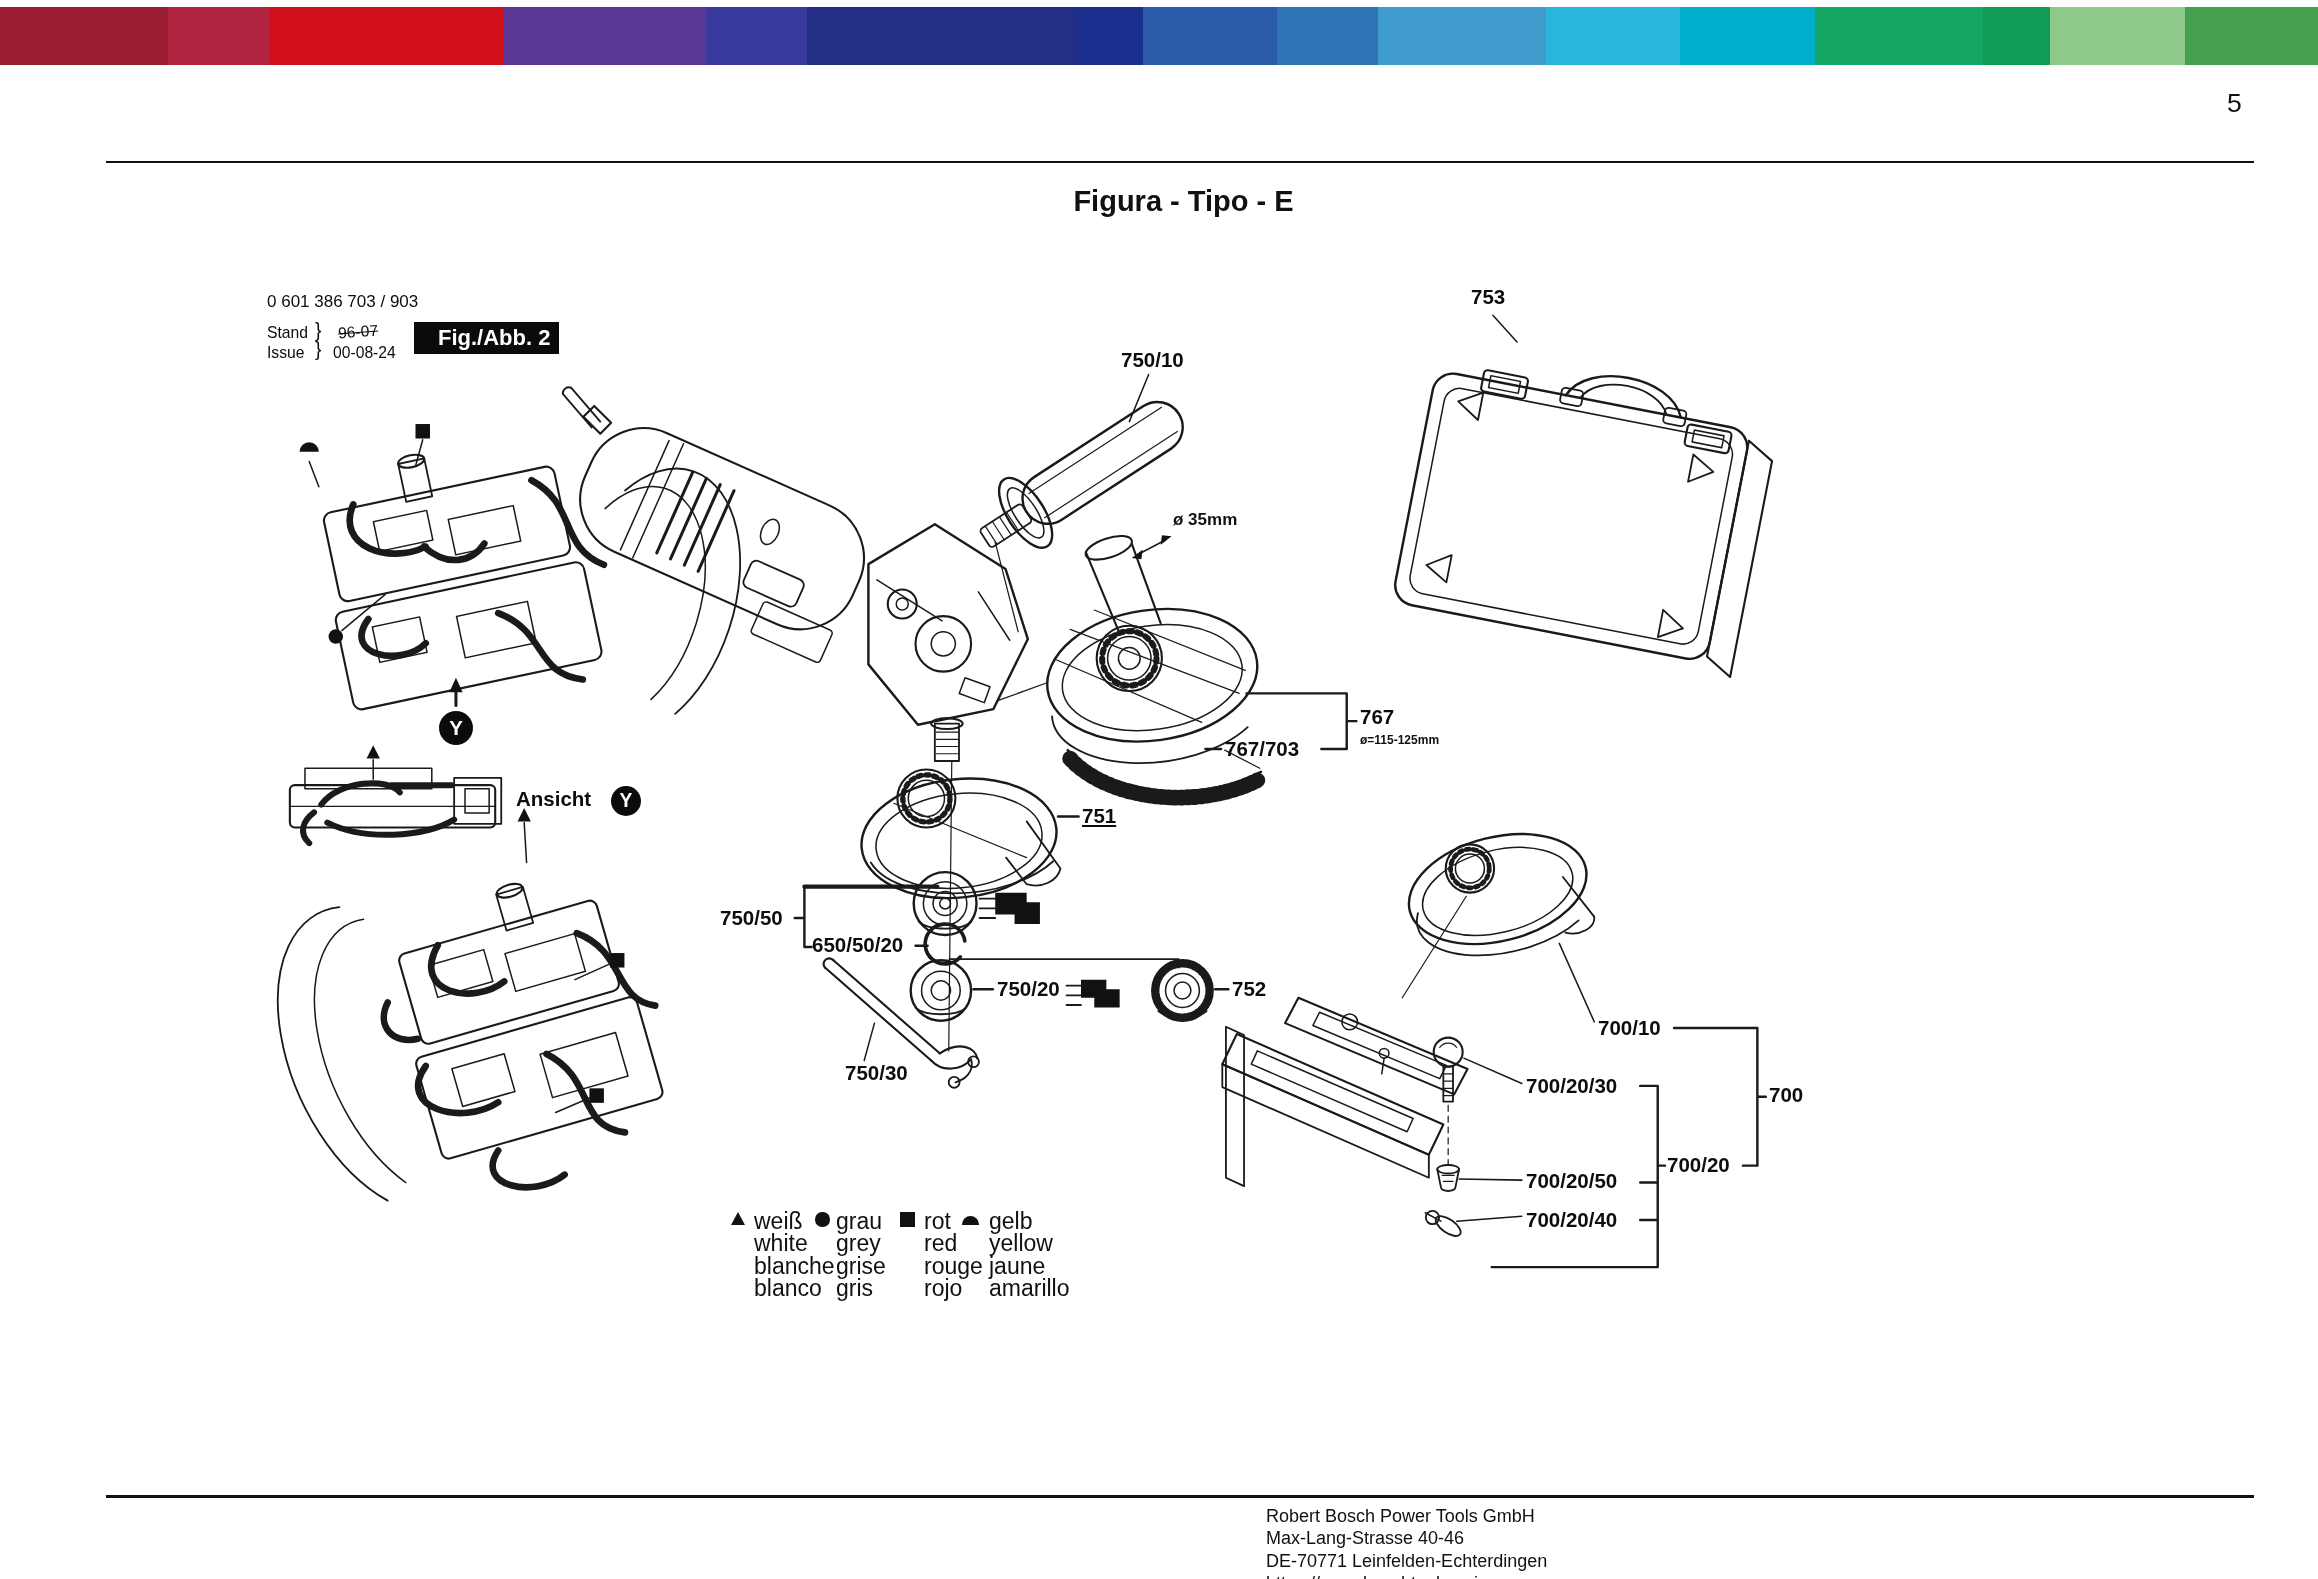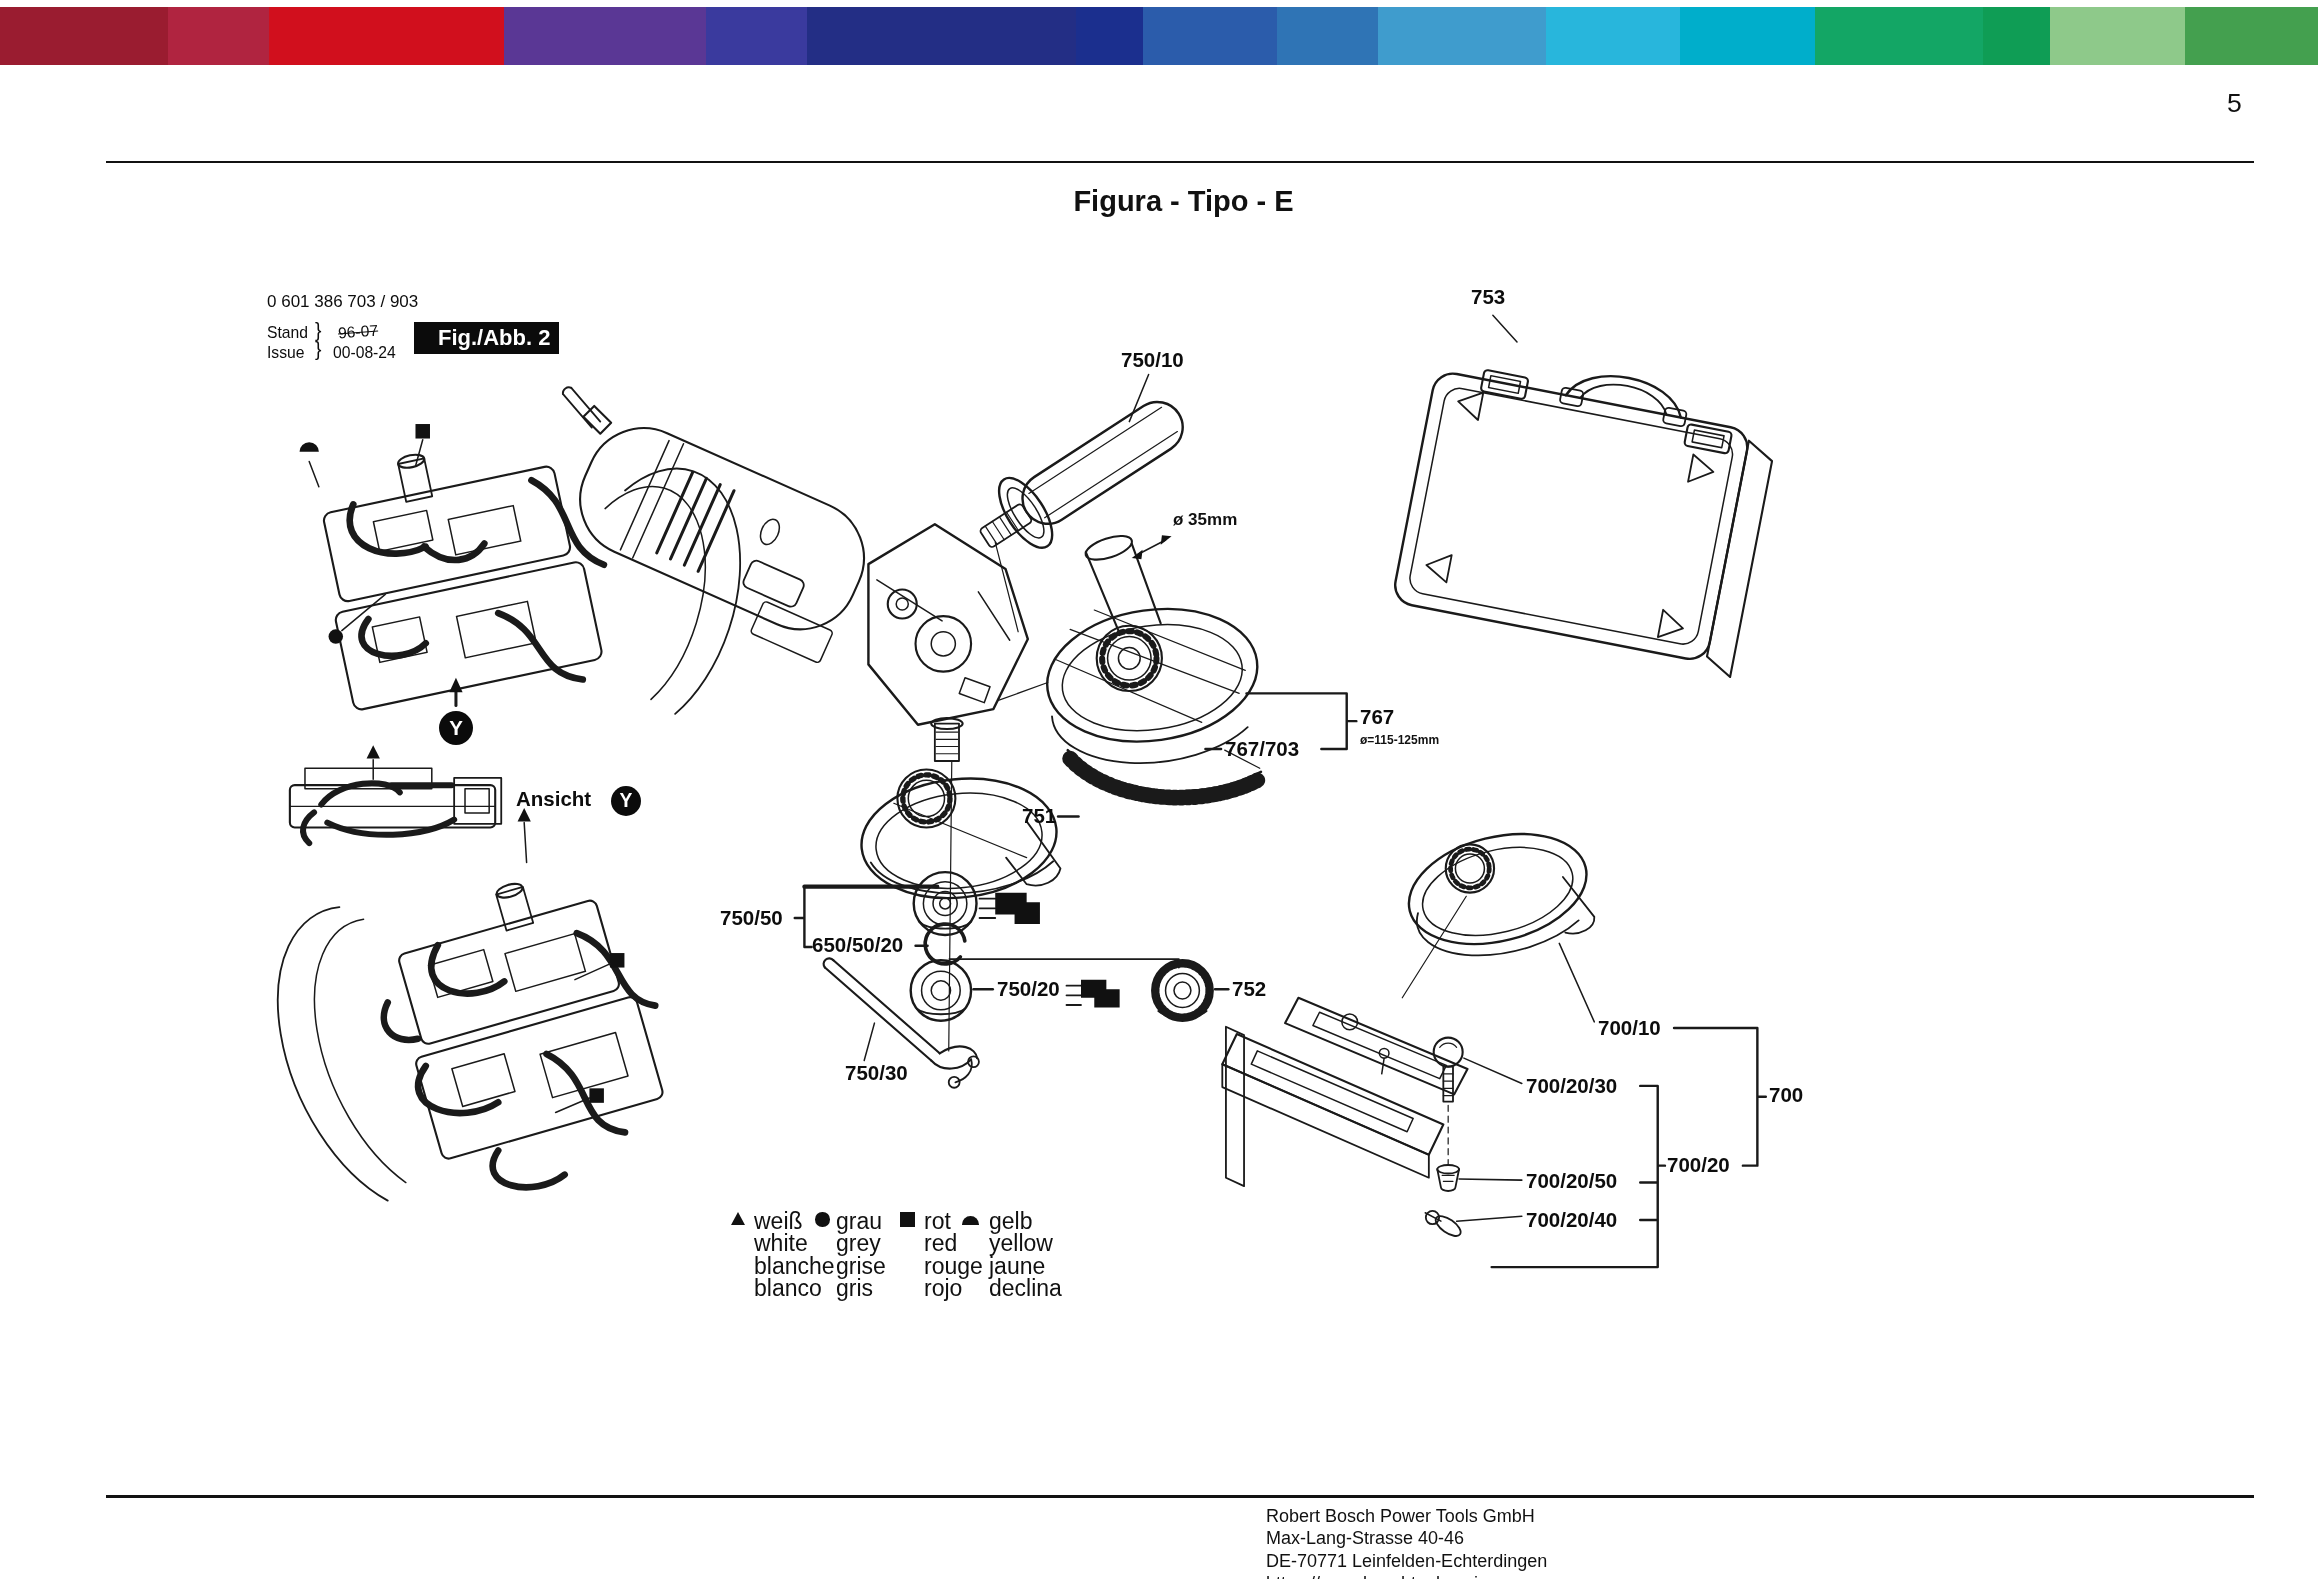--- a/index.html
+++ b/index.html
@@ -332,21 +332,21 @@
   <div class="plabel tiny strike abs" style="left:338px;top:323px;transform:rotate(-4deg);">96-07</div>
   <div class="plabel tiny abs" style="left:333px;top:344px;">00-08-24</div>
   <div class="badge" style="left:414px;top:322px;padding-left:24px;">Fig./Abb. 2</div>
 
   <div class="plabel" style="left:1471px;top:285px;">753</div>
   <div class="plabel" style="left:1121px;top:348px;">750/10</div>
   <div class="dim" style="left:1173px;top:510px;">ø 35mm</div>
   <div class="plabel" style="left:1360px;top:705px;">767</div>
   <div class="dim2" style="left:1360px;top:733px;">ø=115-125mm</div>
   <div class="plabel" style="left:1225px;top:737px;">767/703</div>
-  <div class="plabel" style="left:1022px;top:804px;">751</div>
+  <div class="plabel" style="left:1082px;top:804px;text-decoration:underline;">751</div>
   <div class="plabel" style="left:720px;top:906px;">750/50</div>
   <div class="plabel" style="left:812px;top:933px;">650/50/20</div>
   <div class="plabel" style="left:997px;top:977px;">750/20</div>
   <div class="plabel" style="left:1232px;top:977px;">752</div>
   <div class="plabel" style="left:845px;top:1061px;">750/30</div>
   <div class="plabel" style="left:1598px;top:1016px;">700/10</div>
   <div class="plabel" style="left:1526px;top:1074px;">700/20/30</div>
   <div class="plabel" style="left:1769px;top:1083px;">700</div>
   <div class="plabel" style="left:1667px;top:1153px;">700/20</div>
   <div class="plabel" style="left:1526px;top:1169px;">700/20/50</div>
@@ -380,21 +380,21 @@
   <div class="legend-col" style="left:924px;top:1210px;">
     <div>rot</div>
     <div>red</div>
     <div>rouge</div>
     <div>rojo</div>
   </div>
   <div class="legend-col" style="left:989px;top:1210px;">
     <div>gelb</div>
     <div>yellow</div>
     <div>jaune</div>
-    <div>declina</div>
+    <div>amarillo</div>
   </div>
 
 
   <div class="rule" style="left:106px;top:1495px;width:2148px;height:3px;"></div>
   <div class="fright" style="left:1266px;top:1505px;">
     <div>Robert Bosch Power Tools GmbH</div>
     <div>Max-Lang-Strasse 40-46</div>
     <div>DE-70771 Leinfelden-Echterdingen</div>
     <div>https://www.boschtoolservice.com</div>
   </div>

